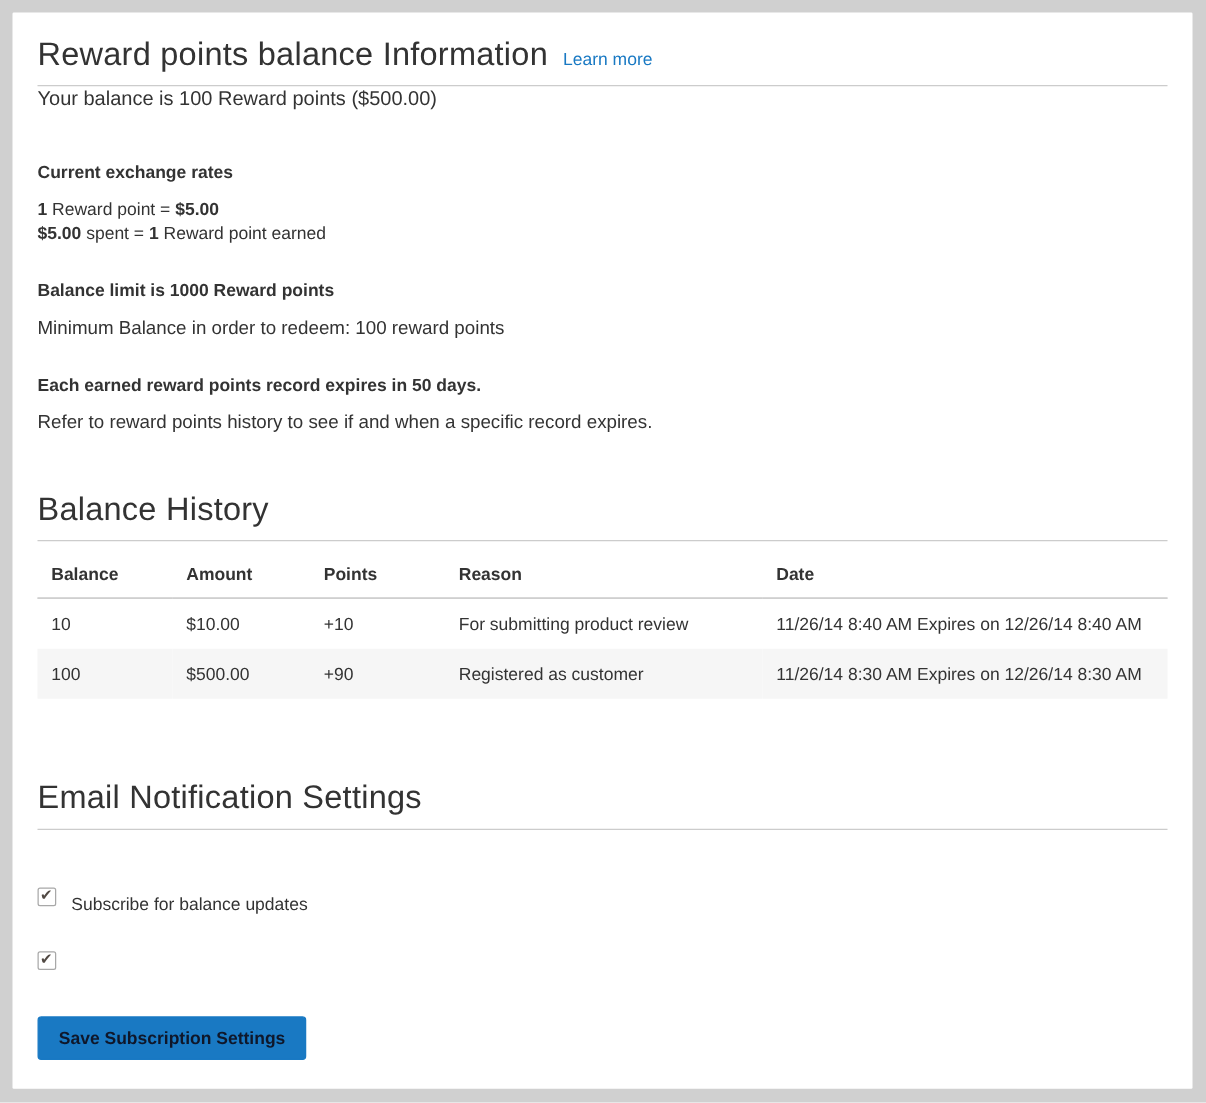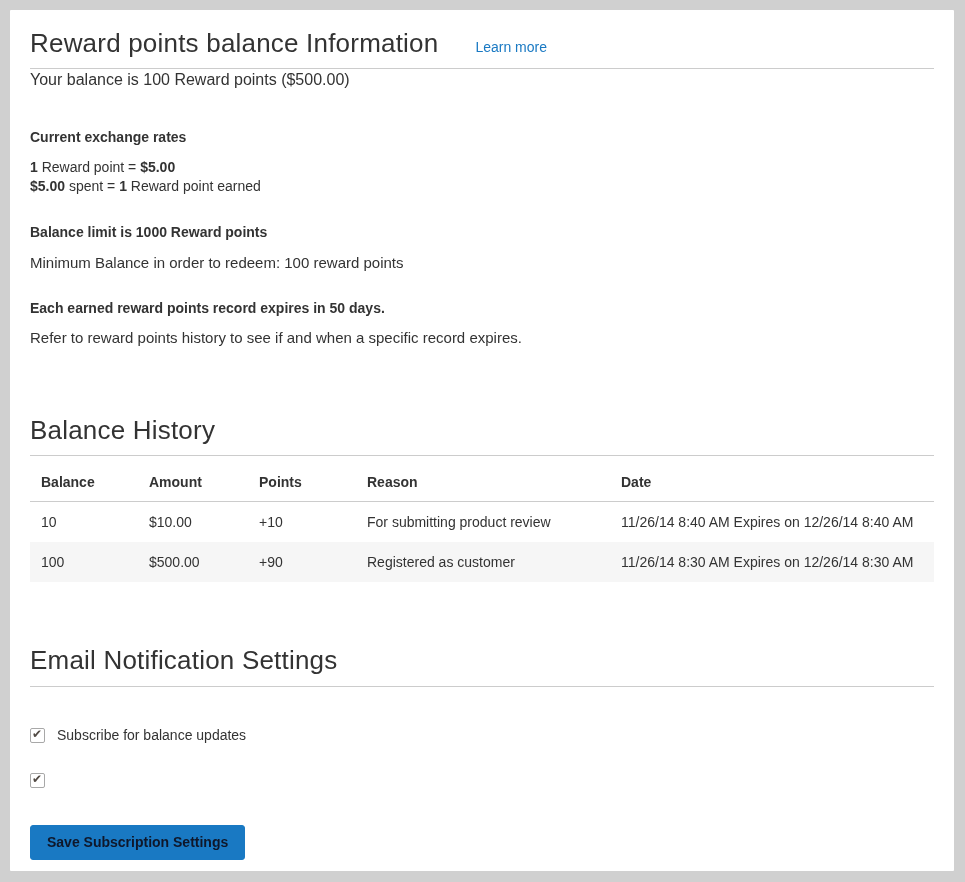--- a/index.html
+++ b/index.html
@@ -15,21 +15,21 @@
     width: 944px;
     height: 861px;
     padding: 18px 20px 24px 20px;
     overflow: hidden;
     border-radius: 1px;
   }
   
   .page-title-row {
     display: flex;
     align-items: baseline;
-    gap: 37px;
+    gap: 12px;
     padding-bottom: 9px;
     border-bottom: 1px solid #cccccc;
   }
   h1.page-title {
     font-size: 26px;
     font-weight: 300;
     color: #333333;
     line-height: 1.2;
     letter-spacing: 0.2px;
   }
@@ -67,21 +67,21 @@
   
   h2.section-heading {
     font-size: 26px;
     font-weight: 300;
     color: #333333;
     line-height: 1.2;
     letter-spacing: 0.2px;
     padding-bottom: 9px;
     border-bottom: 1px solid #cccccc;
   }
-  .history-heading { margin-top: 68px; }
+  .history-heading { margin-top: 45px; }
   .notif-heading { margin-top: 63px; }
   
   table.history-table {
     width: 100%;
     border-collapse: collapse;
     font-size: 14px;
     margin-top: 8px;
   }
   table.history-table th {
     text-align: left;
@@ -124,21 +124,21 @@
     flex: 0 0 auto;
   }
   input.checkbox:checked::after {
     content: "\2714";
     position: absolute;
     left: 1px;
     top: -2px;
     font-size: 12px;
     color: #514943;
   }
-  .field label { cursor: pointer; line-height: 19px; }
+  .field label { cursor: pointer; line-height: 19px; margin-top: 11px; }
   
   button.save-btn {
     margin-top: 37px;
     background: #1979c3;
     border: 1px solid #1979c3;
     border-radius: 3px;
     color: #0f172a;
     font-family: "Liberation Sans", "DejaVu Sans", sans-serif;
     font-size: 14px;
     font-weight: 700;

